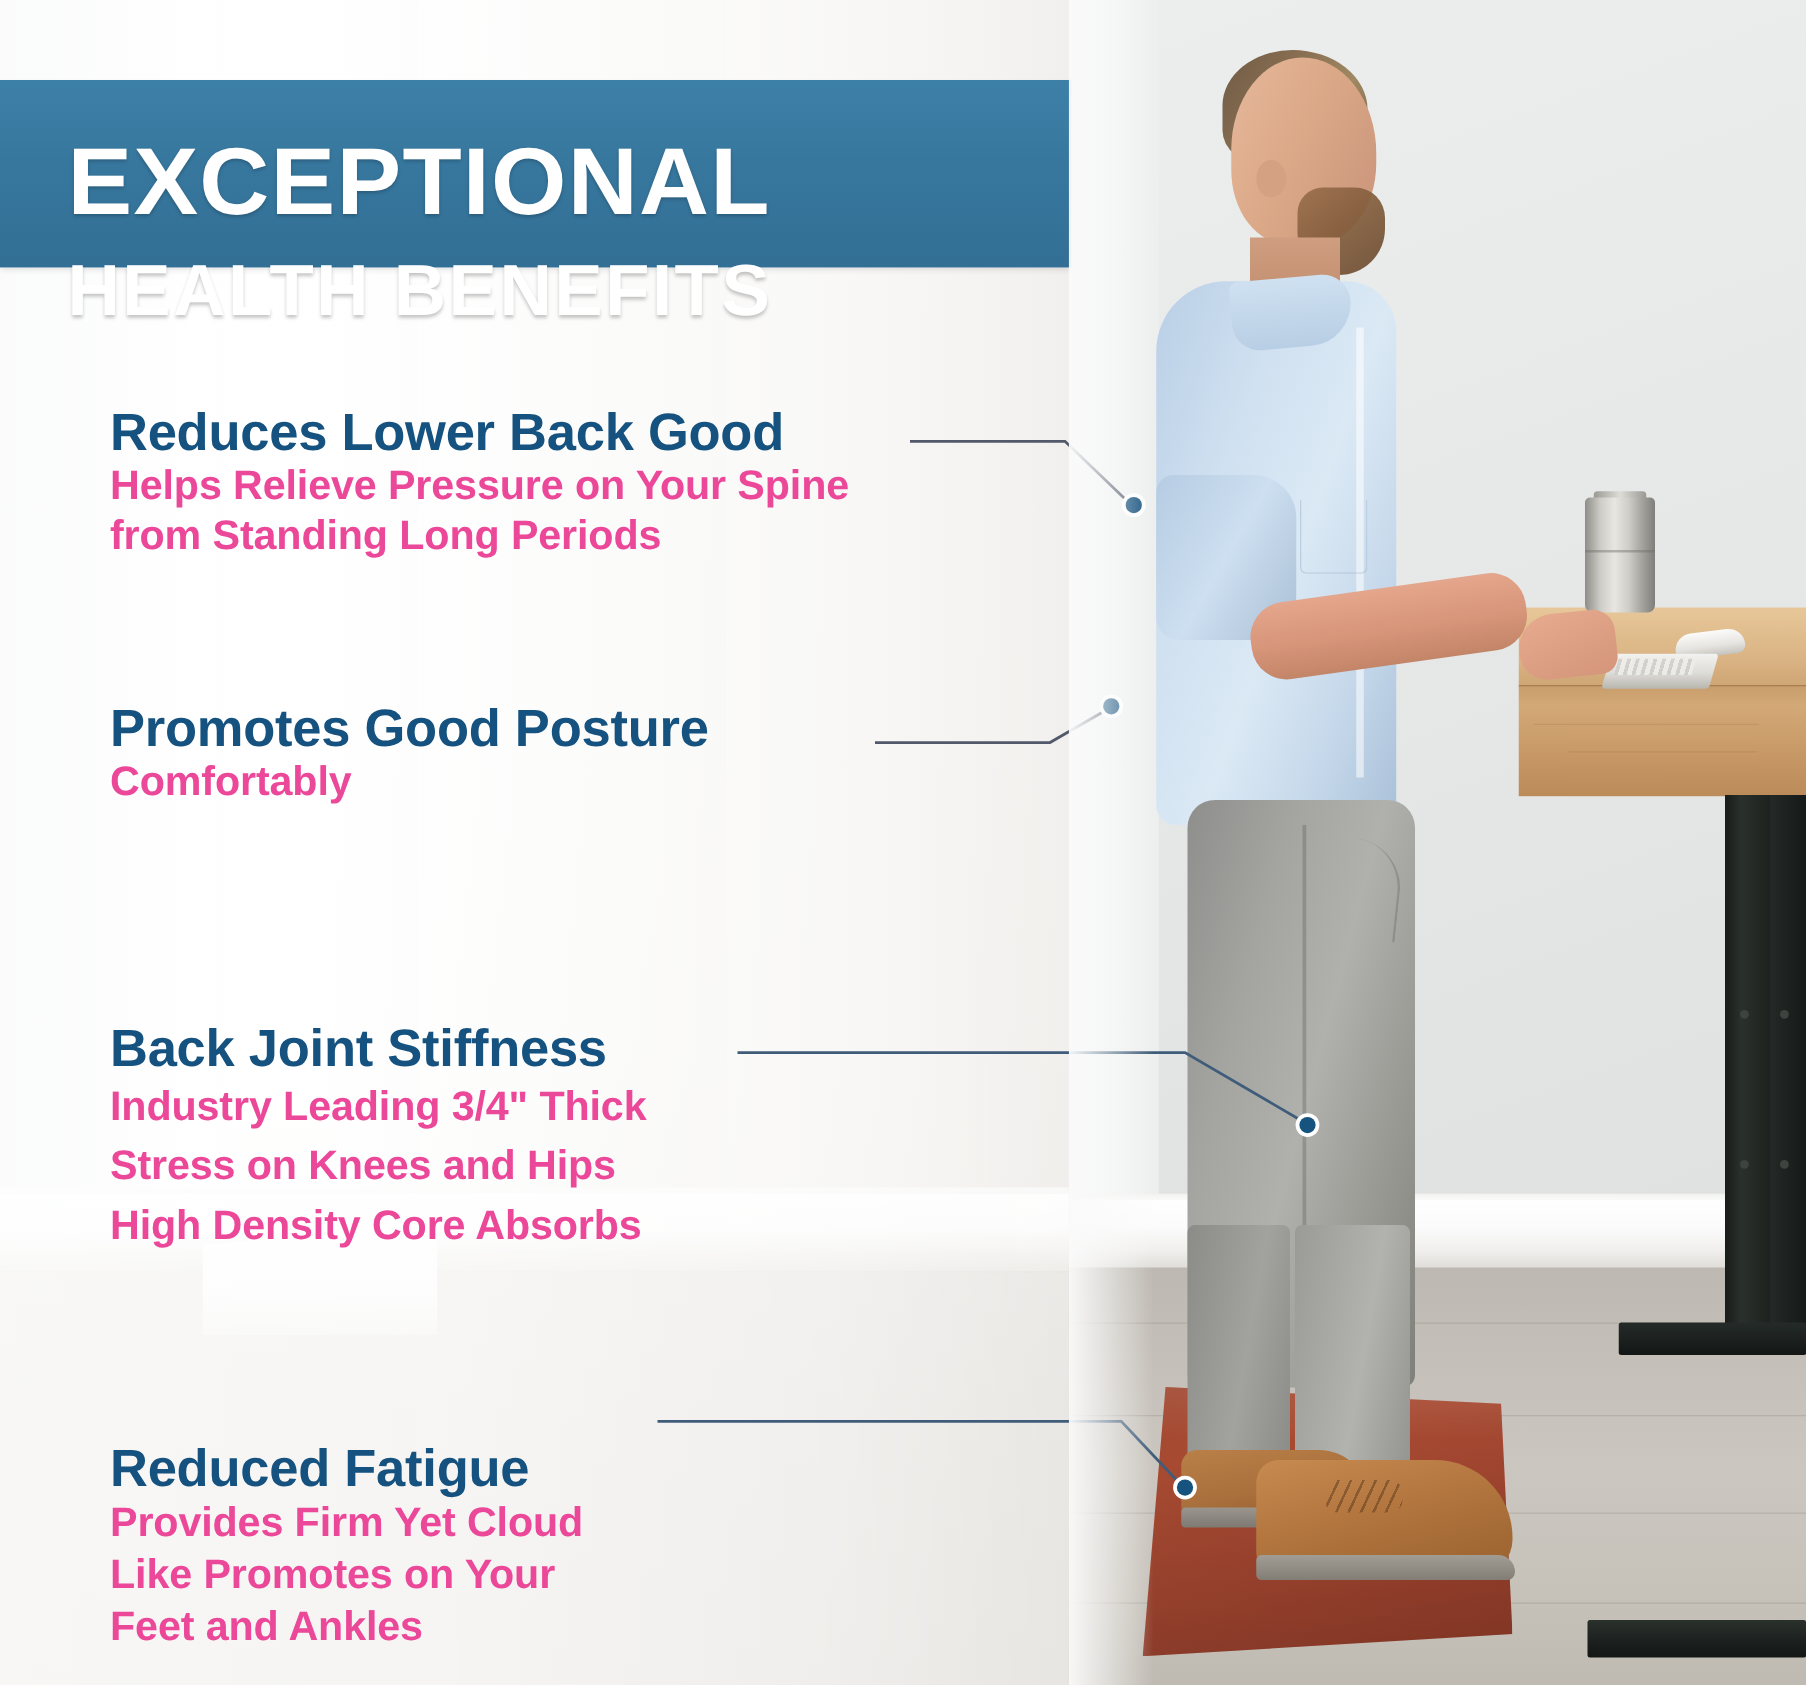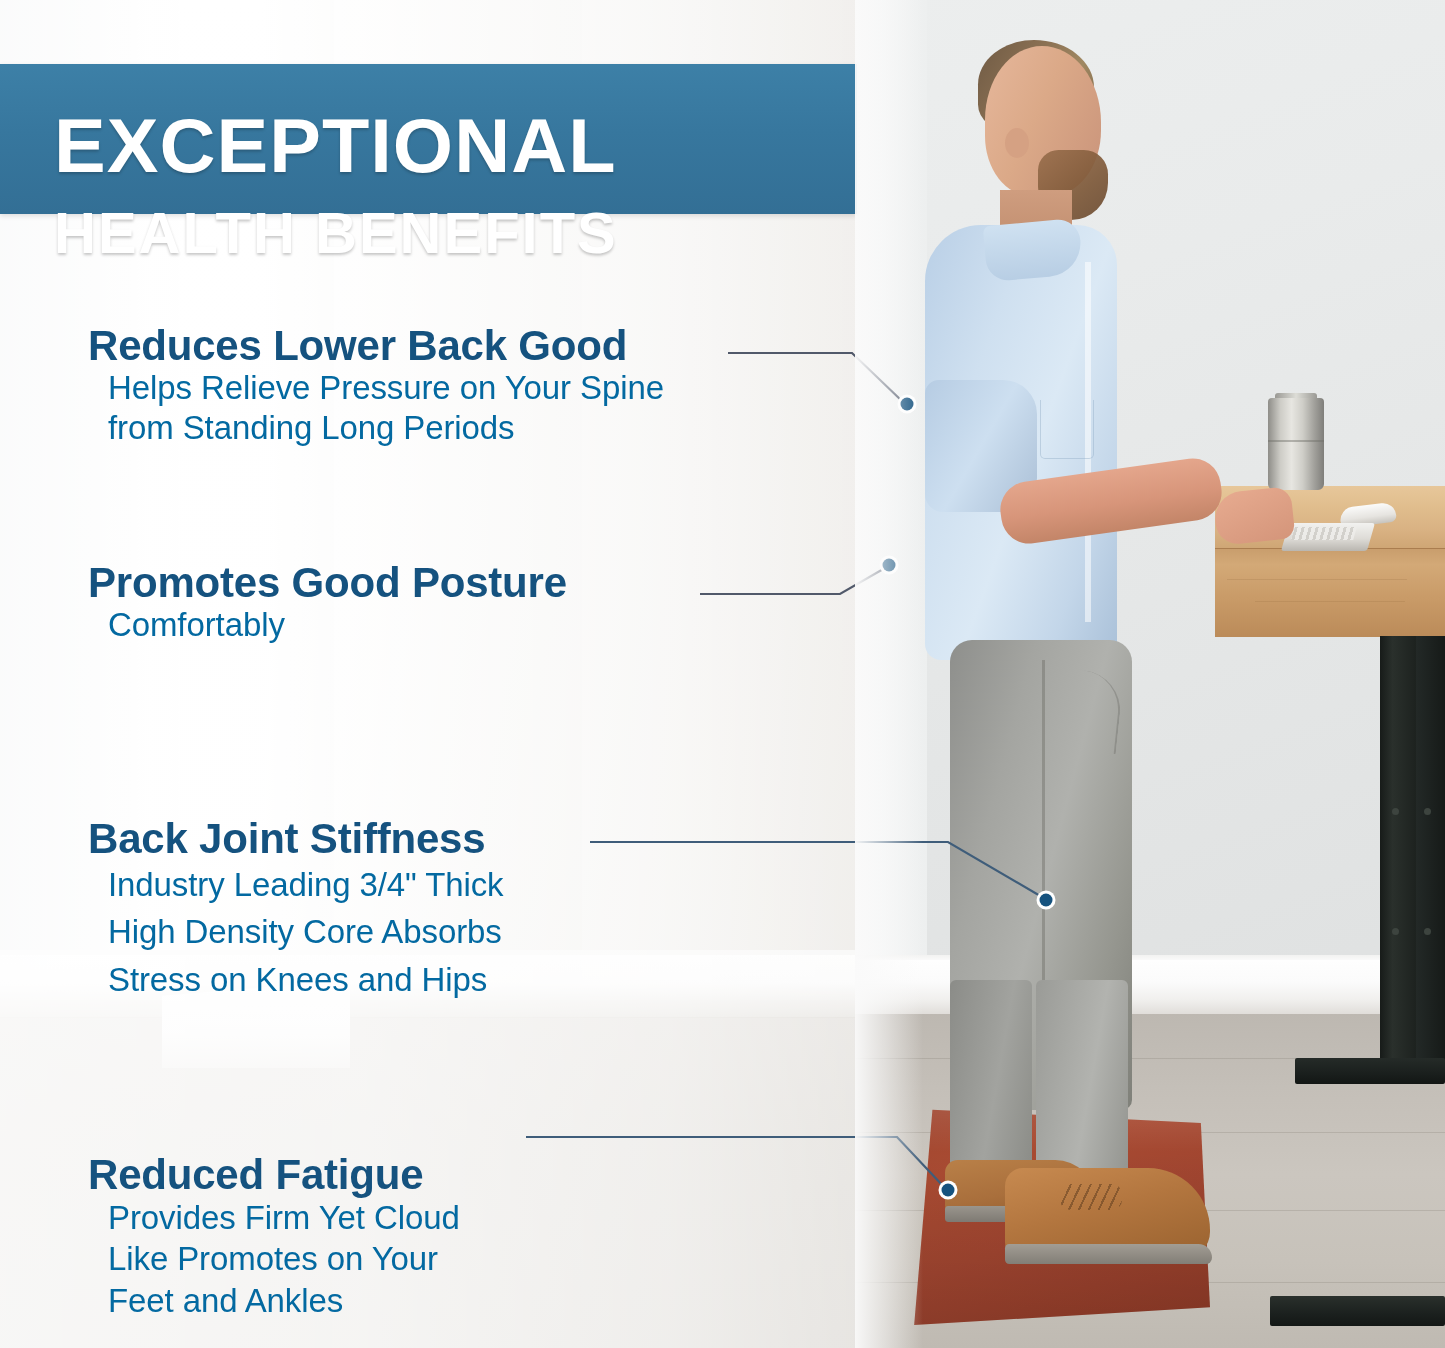--- a/index.html
+++ b/index.html
@@ -154,22 +154,22 @@
      text-shadow:0 2px 3px rgba(0,0,0,.22);white-space:nowrap;
      transform:scaleX(1.02);transform-origin:left center;}
   #banner-l2{position:absolute;left:54px;top:140px;width:800px;
      color:#fff;font-weight:700;font-size:58px;line-height:1;letter-spacing:2px;
      text-shadow:0 2px 3px rgba(0,0,0,.22);white-space:nowrap;}
 
   
   .benefit{position:absolute;left:88px;width:700px;z-index:30;}
   .b-title{color:#15527f;font-weight:700;font-size:42px;line-height:1.02;white-space:nowrap;
      letter-spacing:-.2px;}
-  .b-line{color:#0369a1;font-weight:400;font-size:33px;line-height:1.21;white-space:nowrap;
-     letter-spacing:-.1px;margin-left:20px;}
+  .b-line{color:#ec4899;font-weight:700;font-size:33px;line-height:1.21;white-space:nowrap;
+     letter-spacing:-.1px;}
   .b3 .b-line{line-height:1.44;}
   .b4 .b-line{line-height:1.26;}
 
   #b1{top:325px;}
   #b2{top:562px;}
   #b3{top:818px;}
   #b4{top:1154px;}
 
   
   #leaders{position:absolute;left:0;top:0;width:1445px;height:1348px;z-index:35;pointer-events:none;}
@@ -292,22 +292,22 @@
   </div>
 
   <div class="benefit b2" id="b2">
     <div class="b-title">Promotes Good Posture</div>
     <div class="b-line">Comfortably</div>
   </div>
 
   <div class="benefit b3" id="b3">
     <div class="b-title">Back Joint Stiffness</div>
     <div class="b-line">Industry Leading 3/4" Thick</div>
+    <div class="b-line">Stress on Knees and Hips</div>
     <div class="b-line">High Density Core Absorbs</div>
-    <div class="b-line">Stress on Knees and Hips</div>
   </div>
 
   <div class="benefit b4" id="b4">
     <div class="b-title">Reduced Fatigue</div>
     <div class="b-line">Provides Firm Yet Cloud</div>
     <div class="b-line">Like Promotes on Your</div>
     <div class="b-line">Feet and Ankles</div>
   </div>
 
 </div>

